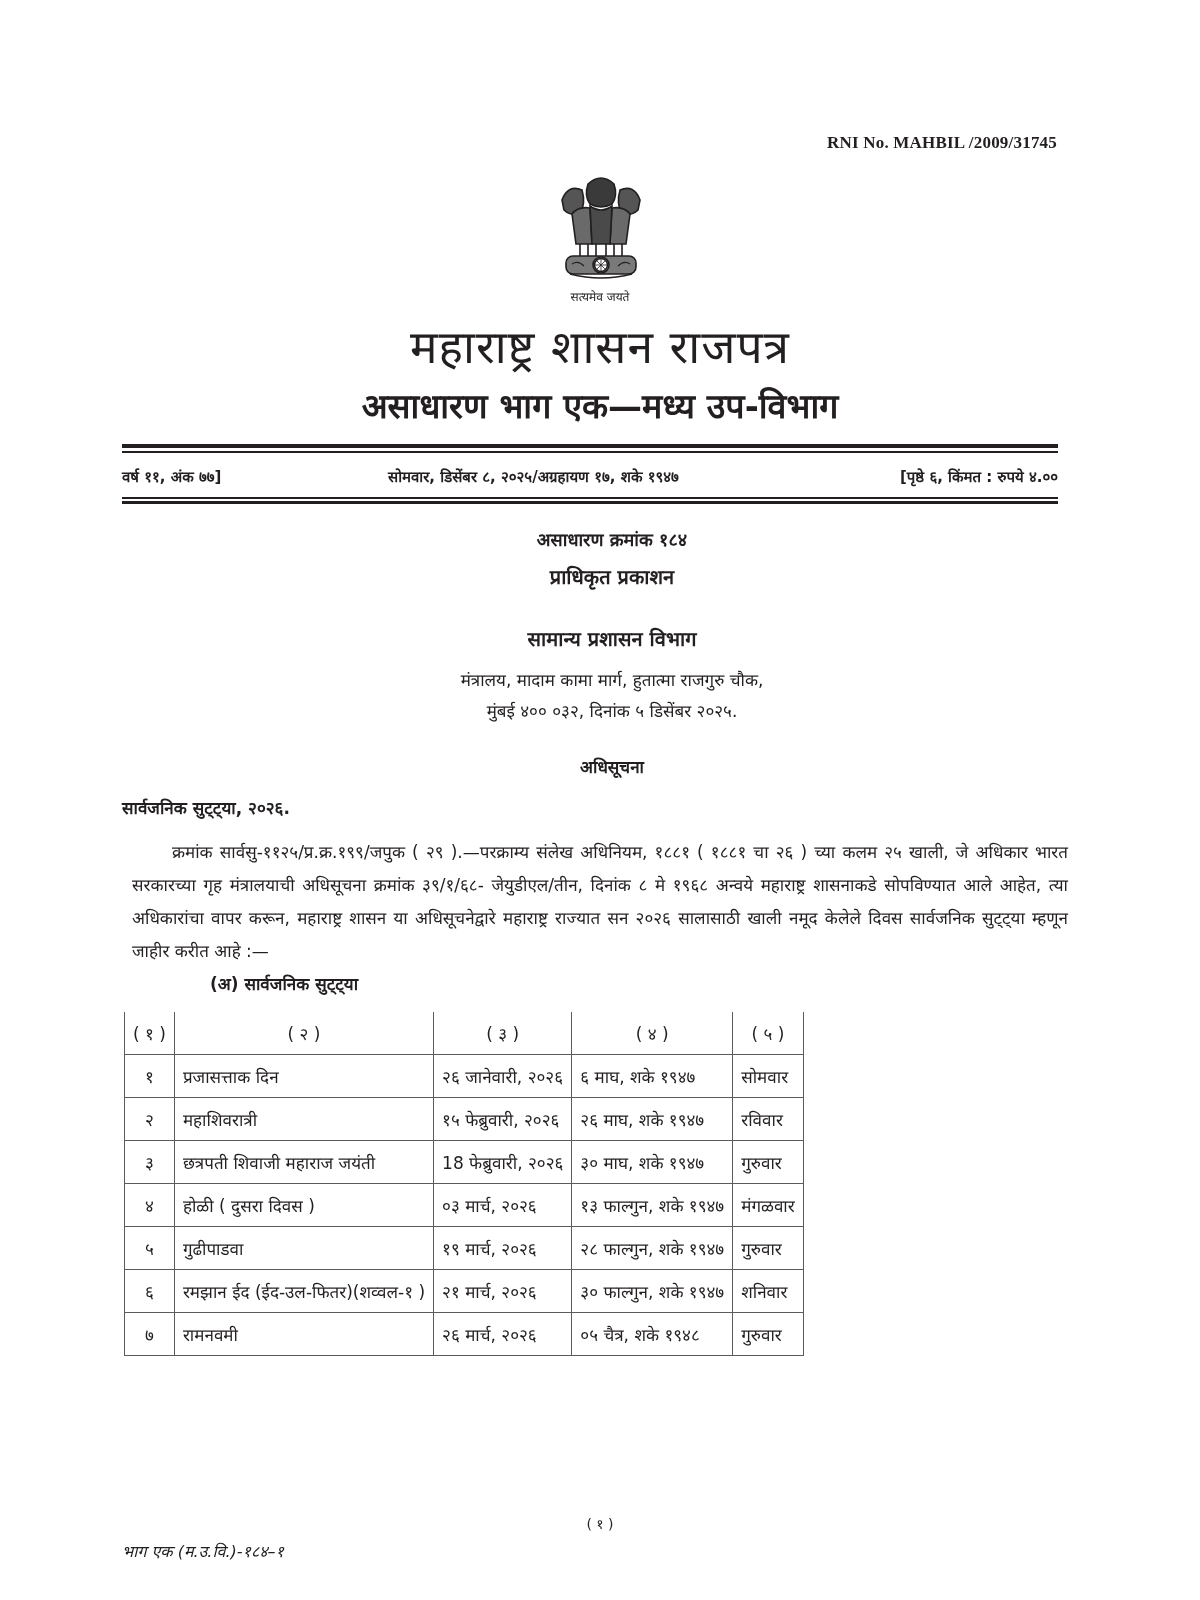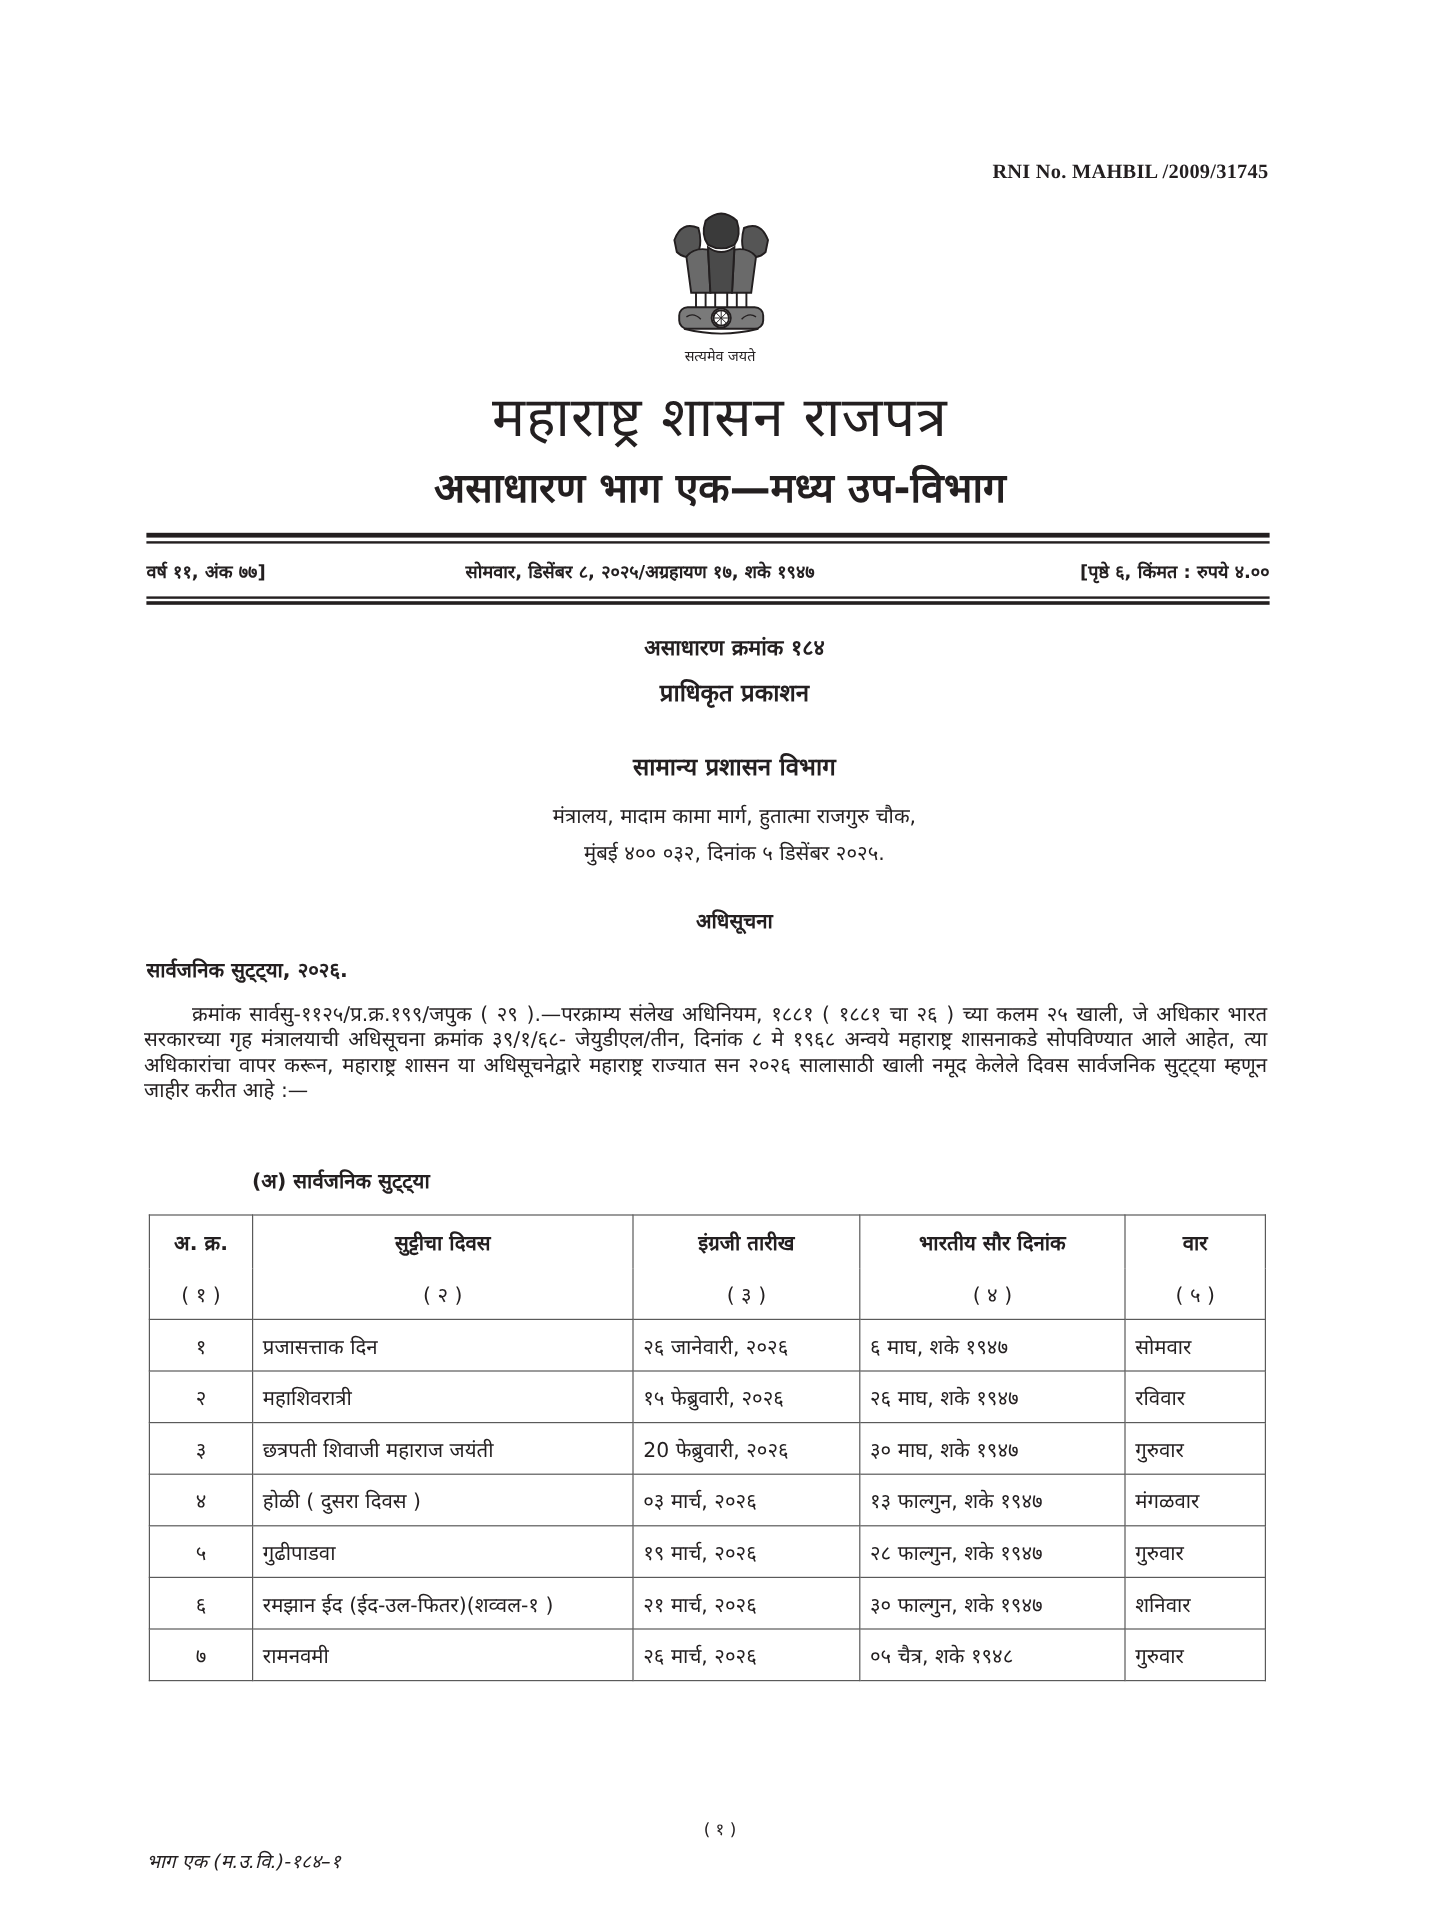--- a/index.html
+++ b/index.html
@@ -37,22 +37,22 @@
     .auth-pub { top: 563px; font-weight: bold; font-size: 20px; }
     .dept { top: 625px; font-weight: bold; font-size: 20px; }
     .addr1 { top: 668px; font-size: 17px; }
     .addr2 { top: 699px; font-size: 17px; }
     .notif { top: 755px; font-weight: bold; font-size: 17px; }
     .subject {
       position: absolute; top: 796px; left: 122px;
       font-weight: bold; font-size: 17px;
     }
     .para {
-      position: absolute; top: 836px; left: 120px; width: 936px;
-      font-size: 17px; line-height: 21px; text-align: justify;
+      position: absolute; top: 836px; left: 132px; width: 936px;
+      font-size: 17px; line-height: 33px; text-align: justify;
     }
     .para .indent { display: inline-block; width: 40px; }
     .section-head {
       position: absolute; top: 972px; left: 210px;
       font-weight: bold; font-size: 17px;
     }
     table.holidays {
       position: absolute; top: 1012px; left: 124px;
       border-collapse: collapse; font-size: 17px;
     }
@@ -127,27 +127,20 @@
 <div class="center addr2">मुंबई ४०० ०३२, दिनांक ५  डिसेंबर २०२५.</div>
 <div class="center notif">अधिसूचना</div>
 
 <div class="subject">सार्वजनिक सुट्ट्या, २०२६.</div>
 <div class="para"><span class="indent"></span><span>क्रमांक सार्वसु-११२५/प्र.क्र.१९९/जपुक ( २९ ).—परक्राम्य संलेख अधिनियम, १८८१ ( १८८१ चा २६ ) च्या कलम २५ खाली, जे अधिकार भारत सरकारच्या गृह मंत्रालयाची अधिसूचना क्रमांक ३९/१/६८- जेयुडीएल/तीन, दिनांक ८ मे १९६८ अन्वये महाराष्ट्र शासनाकडे सोपविण्यात आले आहेत, त्या अधिकारांचा वापर करून, महाराष्ट्र शासन या अधिसूचनेद्वारे महाराष्ट्र राज्यात सन २०२६ सालासाठी खाली नमूद केलेले दिवस सार्वजनिक सुट्ट्या म्हणून जाहीर करीत आहे :—</span></div>
 
 <div class="section-head">(अ) सार्वजनिक सुट्ट्या</div>
 
 <table class="holidays">
   <thead>
-    <tr>
-      <th class="c1">अ. क्र.</th>
-      <th class="c2">सुट्टीचा दिवस</th>
-      <th class="c3">इंग्रजी तारीख</th>
-      <th class="c4">भारतीय सौर दिनांक</th>
-      <th class="c5">वार</th>
-    </tr>
     <tr class="colnum">
       <td>( १ )</td>
       <td>( २ )</td>
       <td>( ३ )</td>
       <td>( ४ )</td>
       <td>( ५ )</td>
     </tr>
   </thead>
   <tbody id="holiday-rows">
       <tr>
@@ -160,21 +153,21 @@
       <tr>
         <td class="sr">२</td>
         <td>महाशिवरात्री</td>
         <td>१५ फेब्रुवारी, २०२६</td>
         <td>२६ माघ, शके १९४७</td>
         <td>रविवार</td>
       </tr>
       <tr>
         <td class="sr">३</td>
         <td>छत्रपती शिवाजी महाराज जयंती</td>
-        <td>20 फेब्रुवारी, २०२६</td>
+        <td>18 फेब्रुवारी, २०२६</td>
         <td>३० माघ, शके १९४७</td>
         <td>गुरुवार</td>
       </tr>
       <tr>
         <td class="sr">४</td>
         <td>होळी ( दुसरा दिवस )</td>
         <td>०३ मार्च, २०२६</td>
         <td>१३ फाल्गुन, शके १९४७</td>
         <td>मंगळवार</td>
       </tr>

